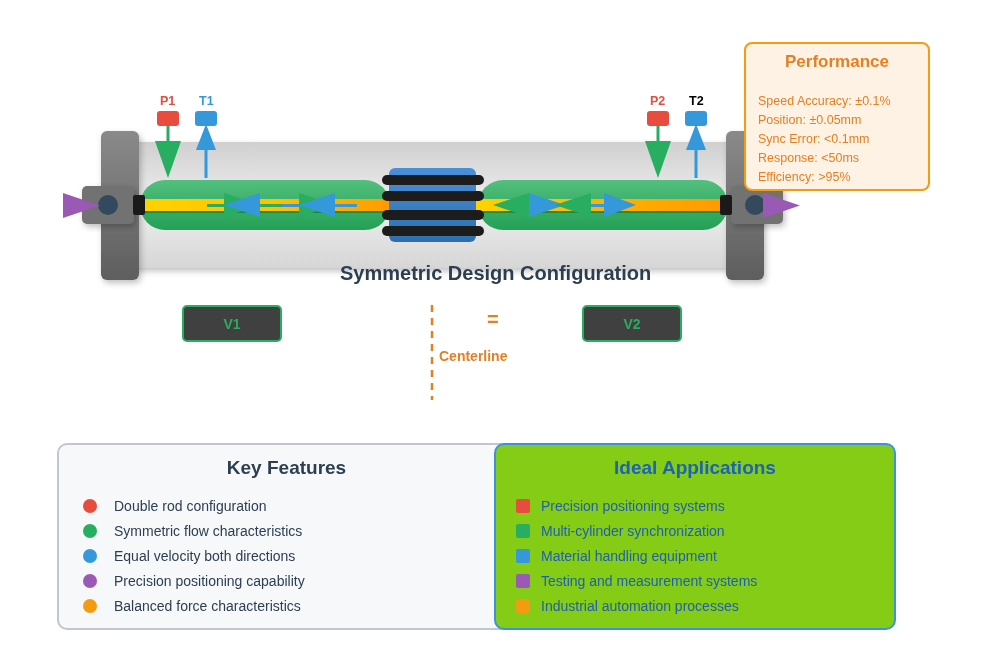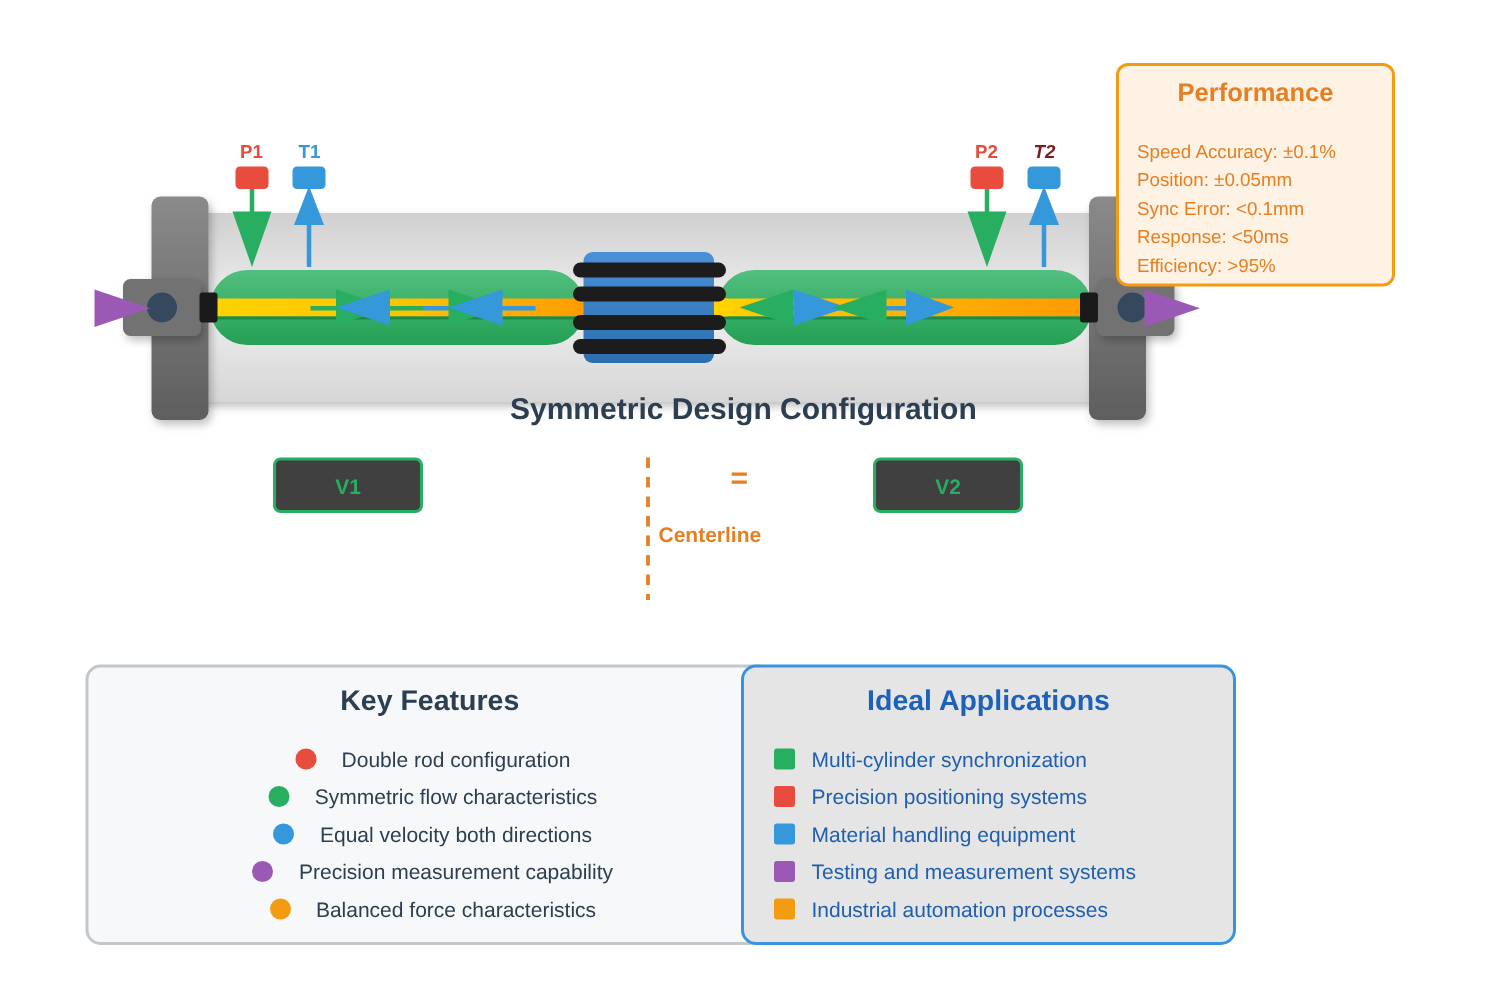--- a/index.html
+++ b/index.html
@@ -9,26 +9,26 @@
     position:absolute; left:744px; top:42px; width:186px; height:149px;
     box-sizing:border-box; border:2px solid #f39c12; border-radius:8px;
     background:#fdf2e3; padding:8px 12px;
   }
   .perf-title { text-align:center; color:#e67e22; font-weight:bold; font-size:17px; margin-bottom:20px; }
   .perf-line { color:#e67e22; font-size:12.5px; line-height:19px; }
   .card {
     position:absolute; box-sizing:border-box; border-radius:10px; padding:12px 20px;
   }
   .features { left:57px; top:443px; width:459px; height:187px; background:#f6f8fa; border:2px solid #c3c7cb; }
-  .apps { left:494px; top:443px; width:330px; height:187px; background:#e5e5e5; border:2px solid #3a93e0; }
+  .apps { left:494px; top:443px; width:402px; height:187px; background:#84cc16; border:2px solid #3a93e0; }
   .card-title { text-align:center; font-weight:bold; font-size:19px; margin:0 0 14px 0; }
   .features .card-title { color:#2c3e50; }
   .apps .card-title { color:#1c62b9; }
   .list-item { display:flex; align-items:center; height:25px; font-size:14px; }
-  .features .list-item { color:#2c3e50; padding-left:4px;justify-content:center; }
+  .features .list-item { color:#2c3e50; padding-left:4px; }
   .apps .list-item { color:#1f5fae; }
   .dot { width:14px; height:14px; border-radius:50%; margin-right:17px; flex-shrink:0; }
   .sq { width:14px; height:14px; border-radius:2px; margin-right:11px; flex-shrink:0; }
   .connector { position:absolute; left:458px; top:480px; width:36px; height:1px; background:#2c3e50; }
   .vbox {
     position:absolute; top:305px; width:100px; height:37px; box-sizing:border-box;
     border:2px solid #27ae60; border-radius:5px; background:#404040; color:#27ae60;
     font-weight:bold; font-size:14px; display:flex; align-items:center; justify-content:center;
   }
   .eq { position:absolute; left:487px; top:308px; color:#e67e22; font-weight:bold; font-size:20px; }
@@ -148,21 +148,21 @@
         <polygon points="686,150 706,150 696,124" fill="#3498db"></polygon>
       </g>
     </g>
 
   <line x1="432" y1="305" x2="432" y2="400" stroke="#e67e22" stroke-width="2.5" stroke-dasharray="7,6"></line>
 </svg>
 
 <div class="port-label" style="left:160px; top:94px; color:#e74c3c;">P1</div>
 <div class="port-label" style="left:199px; top:94px; color:#3498db;">T1</div>
 <div class="port-label" style="left:650px; top:94px; color:#e74c3c;">P2</div>
-<div class="port-label" style="left:689px; top:94px; color:#7f1d1d;font-style:italic;">T2</div>
+<div class="port-label" style="left:689px; top:94px; color:#000000;">T2</div>
 
 <div class="diagram-title">Symmetric Design Configuration</div>
 
 <div class="vbox" style="left:182px;">
     <span>V1</span>
   </div>
 <div class="vbox" style="left:582px;">
     <span>V2</span>
   </div>
 <div class="eq">=</div>
@@ -189,41 +189,41 @@
       <div class="list-item">
         <span class="dot" style="background: rgb(39, 174, 96);"></span>
         <span>Symmetric flow characteristics</span>
       </div>
       <div class="list-item">
         <span class="dot" style="background: rgb(52, 152, 219);"></span>
         <span>Equal velocity both directions</span>
       </div>
       <div class="list-item">
         <span class="dot" style="background: rgb(155, 89, 182);"></span>
-        <span>Precision measurement capability</span>
+        <span>Precision positioning capability</span>
       </div>
       <div class="list-item">
         <span class="dot" style="background: rgb(243, 156, 18);"></span>
         <span>Balanced force characteristics</span>
       </div>
     </div>
 </div>
 
 <div class="card apps">
   <div class="card-title">Ideal Applications</div>
   <div id="apps-list">
       <div class="list-item">
+        <span class="sq" style="background: rgb(231, 76, 60);"></span>
+        <span>Precision positioning systems</span>
+      </div>
+      <div class="list-item">
         <span class="sq" style="background: rgb(39, 174, 96);"></span>
         <span>Multi-cylinder synchronization</span>
       </div>
       <div class="list-item">
-        <span class="sq" style="background: rgb(231, 76, 60);"></span>
-        <span>Precision positioning systems</span>
-      </div>
-      <div class="list-item">
         <span class="sq" style="background: rgb(52, 152, 219);"></span>
         <span>Material handling equipment</span>
       </div>
       <div class="list-item">
         <span class="sq" style="background: rgb(155, 89, 182);"></span>
         <span>Testing and measurement systems</span>
       </div>
       <div class="list-item">
         <span class="sq" style="background: rgb(243, 156, 18);"></span>
         <span>Industrial automation processes</span>

